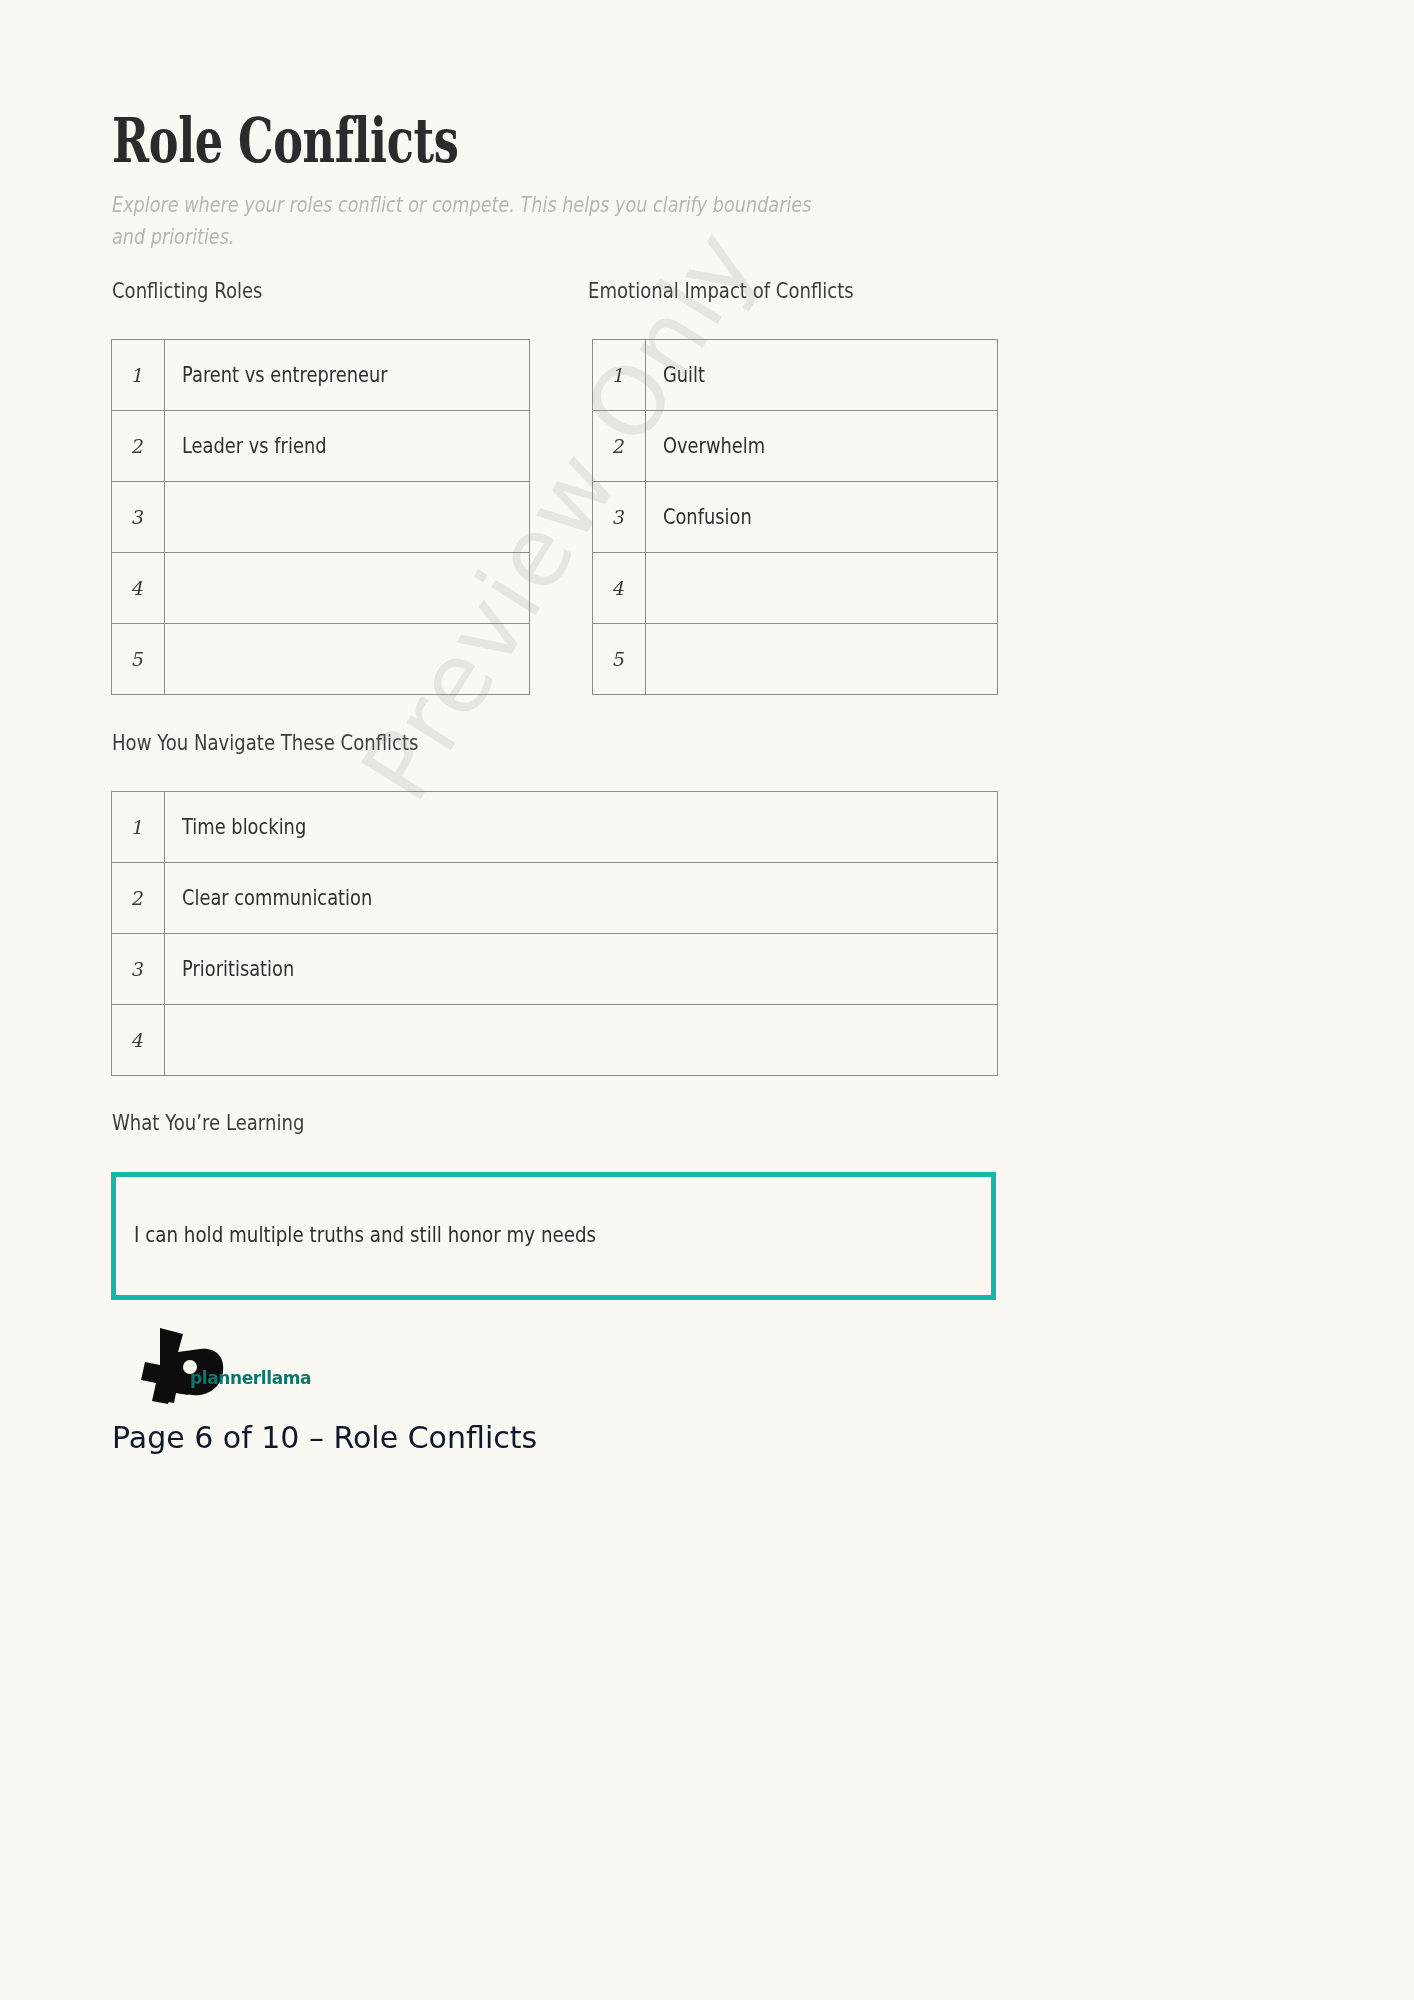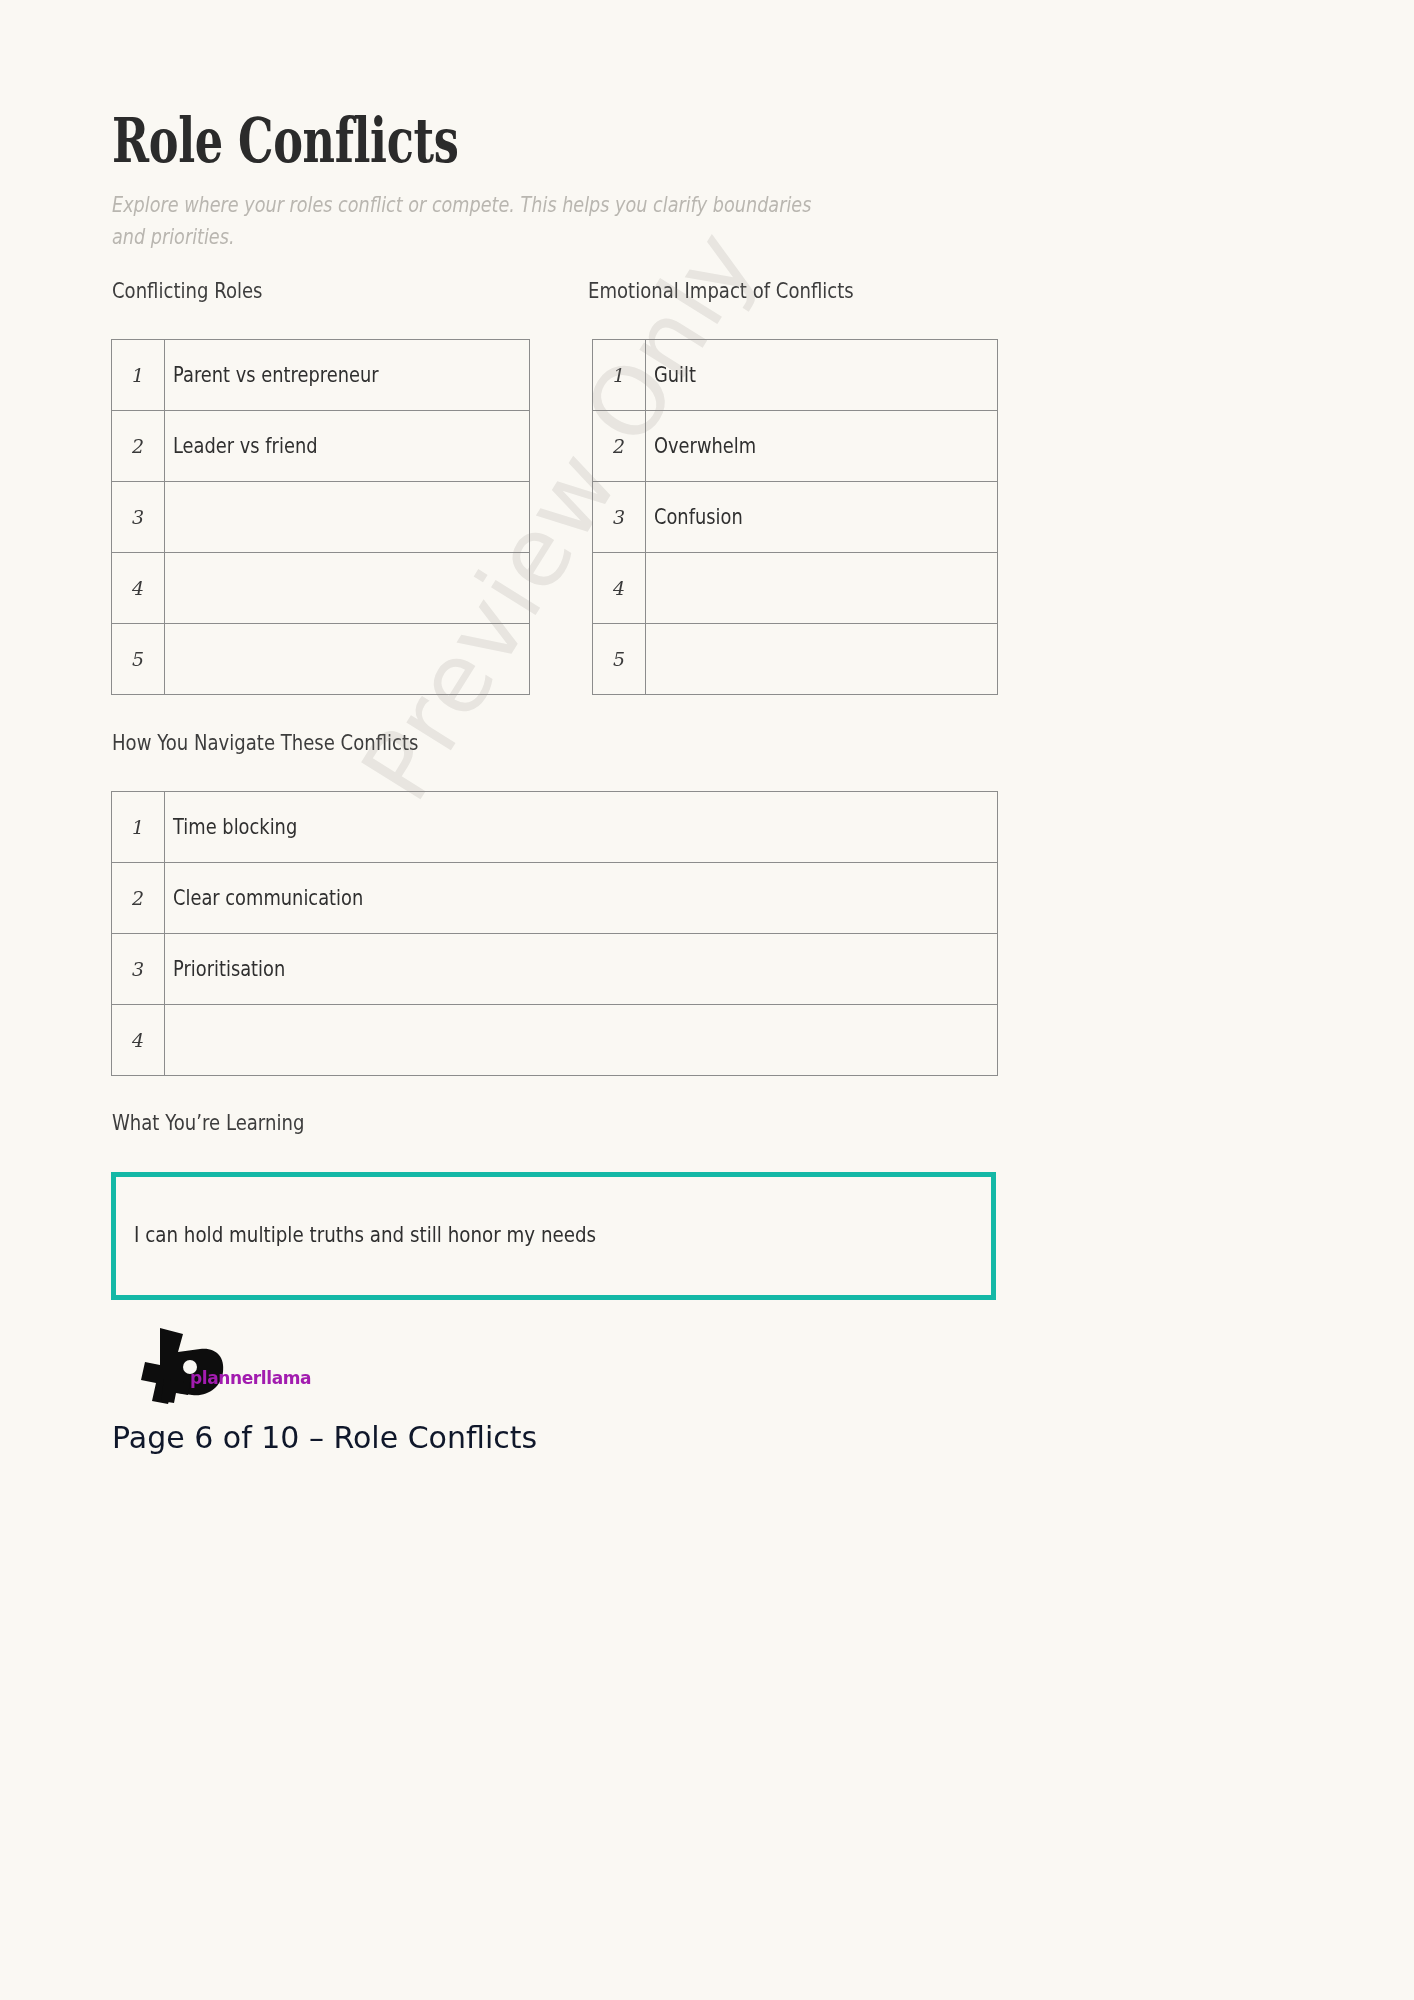--- a/index.html
+++ b/index.html
@@ -113,21 +113,21 @@
   .wtable td.num {
     width: 52px;
     text-align: center;
     font-family: "DejaVu Serif", serif;
     font-style: italic;
     font-size: 19px;
     color: #3a3a3a;
     transform: none;
   }
   .wtable td.val {
-    padding-left: 8px;
+    padding-left: 17px;
     font-family: "DejaVu Sans", sans-serif;
     font-size: 20.5px;
     color: #2f2f2f;
   }
   .wtable td.val span {
     display: inline-block;
     transform: scaleX(0.87);
     transform-origin: left center;
     white-space: nowrap;
   }
@@ -167,21 +167,21 @@
     width: 200px;
     height: 80px;
   }
   .logo-word {
     position: absolute;
     left: 62px;
     top: 43px;
     font-family: "DejaVu Sans", sans-serif;
     font-weight: 700;
     font-size: 17px;
-    color: #a21caf;
+    color: #0f766e;
     letter-spacing: -0.4px;
     white-space: nowrap;
   }
   .footer-text {
     position: absolute;
     left: 112px;
     top: 1420px;
     font-family: "DejaVu Sans", sans-serif;
     font-size: 30px;
     color: #0f172a;

